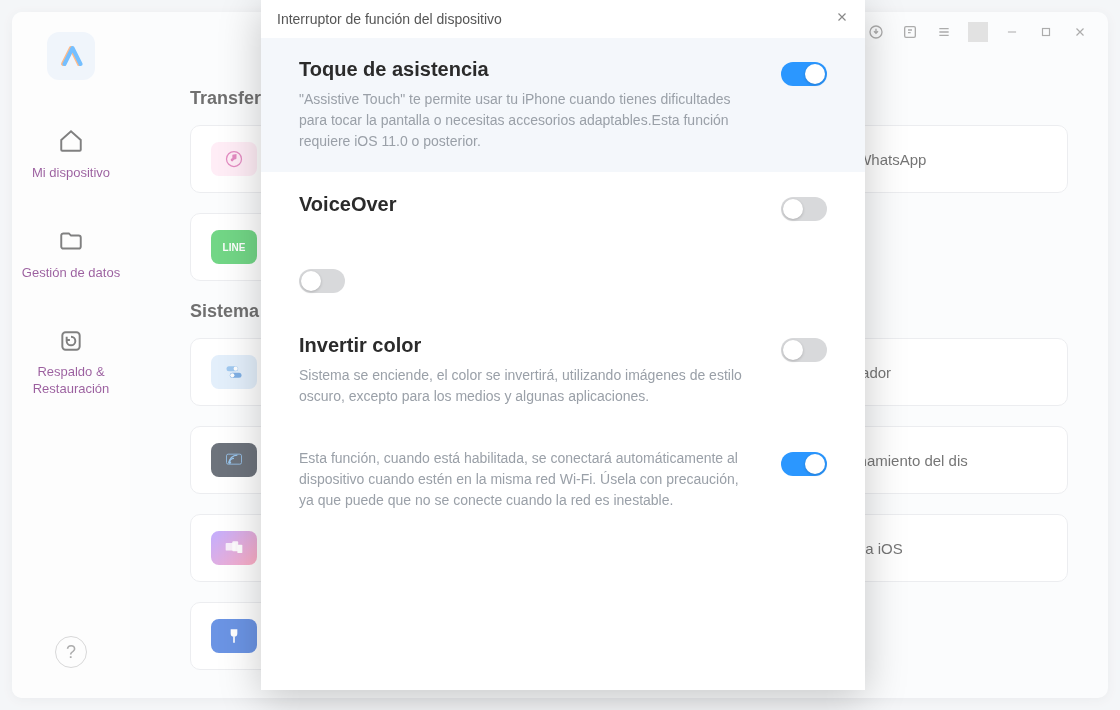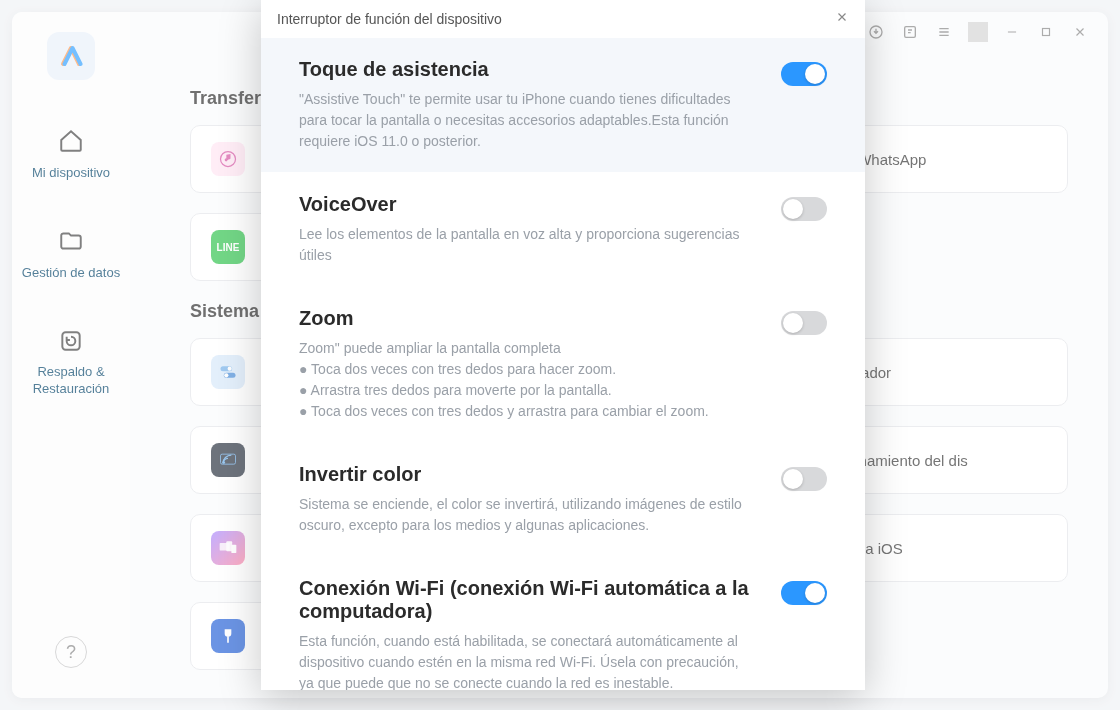--- a/index.html
+++ b/index.html
@@ -35,21 +35,21 @@
     }
     .nav-item {
       display: flex;
       flex-direction: column;
       align-items: center;
       margin-bottom: 30px;
       cursor: pointer;
       width: 100%;
       padding: 8px 6px;
       font-size: 13px;
-      color: #0c4a6e;
+      color: #701a75;
       text-align: center;
       line-height: 1.3;
     }
     .nav-item.active {
       color: #2b7cd9;
     }
     .nav-icon {
       margin-bottom: 6px;
     }
     .help-btn {
@@ -110,21 +110,21 @@
       display: flex;
       align-items: center;
       gap: 16px;
       font-size: 15px;
       color: #3a3a3a;
       background: #fff;
       min-height: 62px;
     }
     .card.small { width: 348px; }
     .card-icon {
-      width: 34px; height: 34px;
+      width: 46px; height: 34px;
       border-radius: 8px;
       display: flex;
       align-items: center;
       justify-content: center;
       font-size: 18px;
       flex-shrink: 0;
     }
     
     
     .modal-overlay {
@@ -388,53 +388,44 @@
           <div class="setting-desc">"Assistive Touch" te permite usar tu iPhone cuando tienes dificultades para tocar la pantalla o necesitas accesorios adaptables.Esta función requiere iOS 11.0 o posterior.</div>
         </div>
         <div class="toggle on">
             <div class="knob"></div>
           </div>
       </div>
 
       <div class="setting">
         <div class="setting-text">
           <div class="setting-title">VoiceOver</div>
-          <div class="setting-desc">Lee los elementos de la pantalla en voz alta y proporciona sugerencias útiles</div>
         </div>
         <div class="toggle off">
             <div class="knob"></div>
           </div>
       </div>
 
       <div class="setting">
-        <div class="setting-text">
-          <div class="setting-title">Zoom</div>
-          <div class="setting-desc" style="white-space:pre-line;">Zoom" puede ampliar la pantalla completa
-● Toca dos veces con tres dedos para hacer zoom.
-● Arrastra tres dedos para moverte por la pantalla.
-● Toca dos veces con tres dedos y arrastra para cambiar el zoom.</div>
-        </div>
         <div class="toggle off">
             <div class="knob"></div>
           </div>
       </div>
 
       <div class="setting">
         <div class="setting-text">
           <div class="setting-title">Invertir color</div>
           <div class="setting-desc">Sistema se enciende, el color se invertirá, utilizando imágenes de estilo oscuro, excepto para los medios y algunas aplicaciones.</div>
         </div>
         <div class="toggle off">
             <div class="knob"></div>
           </div>
       </div>
 
       <div class="setting">
         <div class="setting-text">
-          <div class="setting-title">Conexión Wi-Fi (conexión Wi-Fi automática a la computadora)</div>
           <div class="setting-desc">Esta función, cuando está habilitada, se conectará automáticamente al dispositivo cuando estén en la misma red Wi-Fi. Úsela con precaución, ya que puede que no se conecte cuando la red es inestable.</div>
         </div>
         <div class="toggle on">
             <div class="knob"></div>
           </div>
       </div>
 
     </div>
   </div>
 </div>

